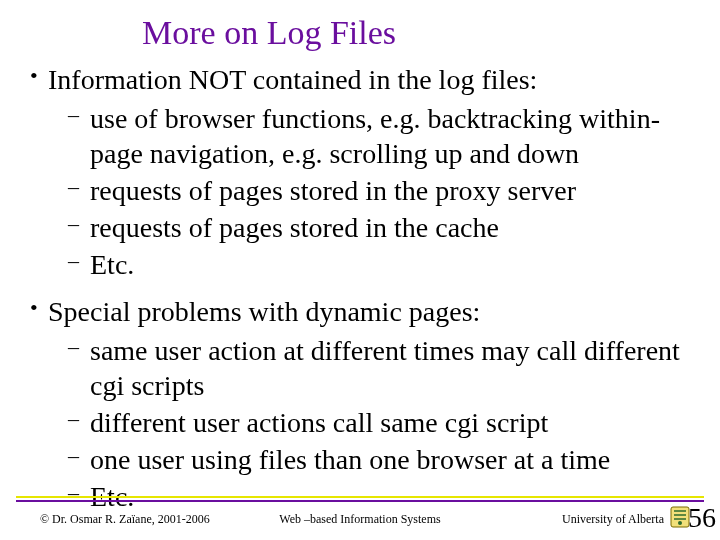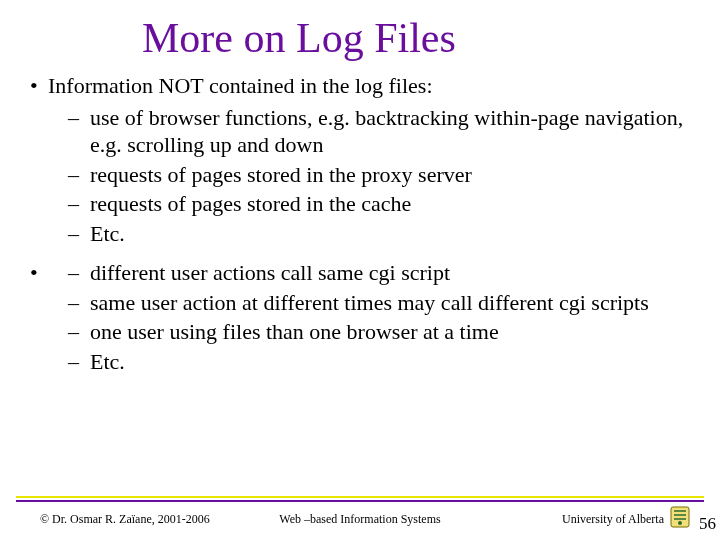--- a/index.html
+++ b/index.html
@@ -13,29 +13,29 @@
     overflow: hidden;
   }
   .slide {
     position: relative;
     width: 720px;
     height: 540px;
     box-sizing: border-box;
   }
   .title {
     color: #6a0e9e;
-    font-size: 42px;
+    font-size: 34px;
     font-weight: 400;
     text-align: left;
     padding: 14px 0 6px 142px;
     font-family: "Times New Roman", Times, serif;
   }
   .content {
     padding: 4px 14px 0 28px;
-    font-size: 22px;
+    font-size: 28px;
     line-height: 1.25;
   }
   ul.top {
     list-style: none;
     margin: 0;
     padding: 0;
   }
   ul.top > li {
     position: relative;
     padding-left: 20px;
@@ -107,21 +107,21 @@
   }
   .footer .logo {
     position: absolute;
     right: 30px;
     bottom: 0px;
   }
   .footer .pagenum {
     position: absolute;
     right: 4px;
     bottom: -2px;
-    font-size: 17px;
+    font-size: 28px;
   }
 </style>
 </head>
 <body>
 
 <div class="slide">
 
   <div class="title">More on Log Files</div>
 
   <div class="content">
@@ -129,23 +129,24 @@
       <li>
         <span>Information NOT contained in the log files:</span>
         <ul class="sub">
           <li><span>use of  browser functions, e.g. backtracking within-page navigation, e.g. scrolling up and down</span></li>
           <li><span>requests of pages stored in the proxy server</span></li>
           <li><span>requests of pages stored in the cache</span></li>
           <li><span>Etc.</span></li>
         </ul>
       </li>
       <li>
+        <span>Special problems with dynamic pages:</span>
         <ul class="sub">
+          <li><span>same user action at different times may call different cgi scripts</span></li>
           <li><span>different user actions call same cgi script</span></li>
-          <li><span>same user action at different times may call different cgi scripts</span></li>
           <li><span>one user using files than one browser at a time</span></li>
           <li><span>Etc.</span></li>
         </ul>
       </li>
     </ul>
   </div>
 
   <div class="footer-rule">
     <div class="line1"></div>
     <div class="line2"></div>

